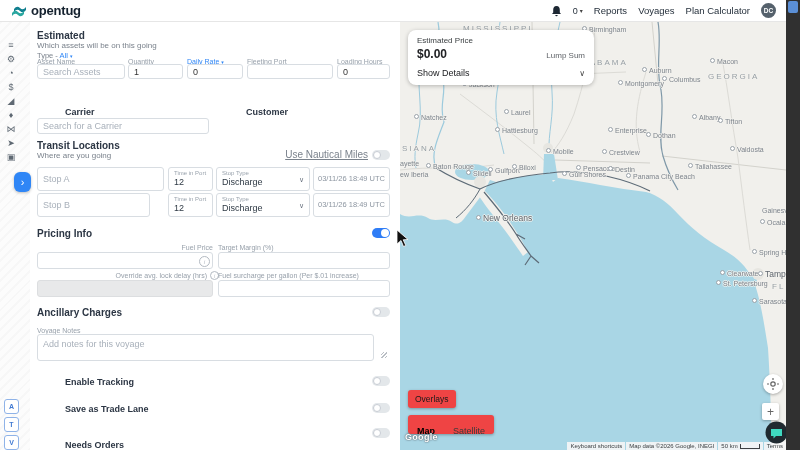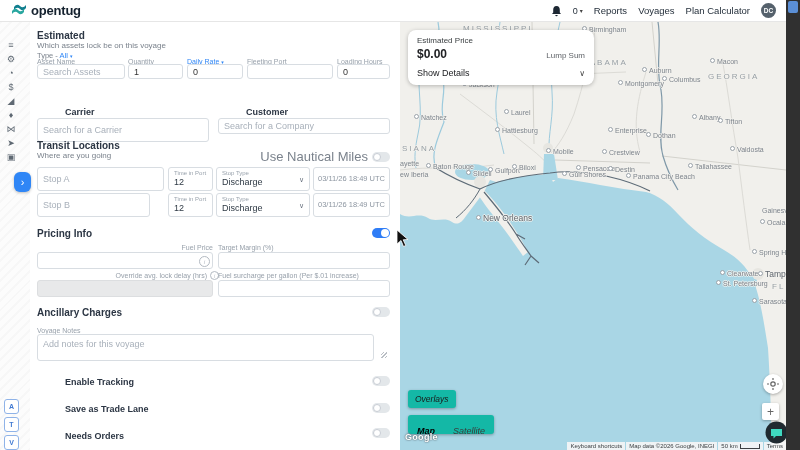--- a/index.html
+++ b/index.html
@@ -2,21 +2,21 @@
 <html><head>
 <meta charset="utf-8">
 <style>
   html,body{margin:0;padding:0;background:#fff;}
   #app{position:relative;width:800px;height:450px;overflow:hidden;
        font-family:"Liberation Sans","DejaVu Sans",sans-serif;background:#fff;}
   
   #hdr{position:absolute;left:0;top:0;width:786px;height:22px;background:#fff;
        border-bottom:1px solid #e6e6e6;display:flex;align-items:center;box-sizing:border-box;
        padding:0 10px 0 12px;z-index:20;}
-  .brand{display:flex;align-items:flex-start;gap:4px;font-size:13px;font-weight:800;color:#14212e;letter-spacing:-.2px;}
+  .brand{display:flex;align-items:flex-end;gap:4px;font-size:13px;font-weight:800;color:#14212e;letter-spacing:-.2px;}
   .hdr-right{margin-left:auto;display:flex;align-items:center;gap:11px;font-size:9.5px;color:#1f2a36;}
   .hdr-right a{color:#1f2a36;text-decoration:none;}
   .notif{display:flex;align-items:center;gap:2px;font-size:9px;color:#1f2a36;}
   .caret{font-style:normal;font-size:6px;color:#444;}
   .avatar{width:15px;height:15px;border-radius:50%;background:#55616c;color:#fff;
           font-size:6.5px;font-weight:700;display:flex;align-items:center;justify-content:center;}
   
   #sb{position:absolute;left:0;top:22px;width:30px;height:428px;background:#fcfcfc;
       background-image:repeating-linear-gradient(135deg,rgba(0,0,0,.02) 0 2px,transparent 2px 7px);z-index:15;}
   .sb-icons{display:flex;flex-direction:column;align-items:center;padding-top:16px;width:22px;}
@@ -69,22 +69,22 @@
   .maplabel.citylg{font-size:8.5px;color:#5f666e;}
   .price-card{position:absolute;left:8px;top:8px;width:168px;background:#fff;border-radius:8px;
        box-shadow:0 1px 4px rgba(0,0,0,.25);padding:6px 9px 7px;z-index:6;}
   .pc-title{font-size:8px;color:#3c4043;}
   .pc-row{display:flex;align-items:baseline;justify-content:space-between;margin-top:2px;}
   .pc-amount{font-size:12px;font-weight:700;color:#202124;}
   .pc-mode{font-size:8px;color:#5f6368;}
   .pc-details{display:flex;align-items:center;justify-content:space-between;margin-top:7px;
        font-size:9px;color:#202124;}
   .pc-details .chevd{font-size:8px;color:#444;}
-  .mbtn{position:absolute;background:#14b8a6;border-radius:3px;box-shadow:0 1px 3px rgba(0,0,0,.3);
-       font-size:8.5px;color:#1a1a1a;z-index:6;cursor:pointer;font-style:italic;}
+  .mbtn{position:absolute;background:#ef4444;border-radius:3px;box-shadow:0 1px 3px rgba(0,0,0,.3);
+       font-size:8.5px;color:#1a1a1a;z-index:6;cursor:pointer;}
   #overlaysBtn{left:8px;top:368px;padding:4px 7px;}
   #maptype{left:8px;top:393px;display:flex;align-items:stretch;height:19px;}
   #maptype span{display:flex;align-items:center;padding:16px 9px;font-size:9px;}
   #maptype .sel{font-weight:700;color:#000;}
   #maptype .uns{color:#3a3a3a;}
   #googleLogo{position:absolute;left:5px;bottom:8px;font-size:9px;font-weight:700;color:#fff;
        letter-spacing:.3px;text-shadow:0 0 2px rgba(80,90,95,.9),0 0 1px rgba(80,90,95,.9);z-index:6;}
   .attrib{position:absolute;right:0;bottom:0;display:flex;gap:1px;z-index:6;font-size:6px;color:#3c4043;}
   .attrib>span{background:rgba(246,246,246,.9);padding:1px 3px;display:flex;align-items:center;gap:2px;}
   .bracket{display:inline-block;width:18px;height:4px;border:1px solid #3c4043;border-top:none;}
@@ -146,21 +146,21 @@
     <div class="sb-dev">
       <b>A</b>
       <b>T</b>
       <b>V</b>
     </div>
   </aside>
 
   <main id="form">
 
     <div class="abs sec-title" style="left:7px;top:8px;">Estimated</div>
-    <div class="abs sec-sub" style="left:7px;top:19px;">Which assets lock be on this voyage</div>
+    <div class="abs sec-sub" style="left:7px;top:19px;">Which assets will be on this going</div>
     <div class="abs" style="left:7px;top:29px;font-size:7.5px;color:#7a828c;">
       <span>Type -</span>
       <span class="link">All</span>
       <span class="link" style="font-size:5px;">▾</span>
     </div>
     <div class="abs flabel" style="left:7px;top:36px;">Asset Name</div>
     <div class="abs flabel" style="left:98px;top:36px;">Quantity</div>
     <div class="abs flabel link" style="left:157px;top:36px;">
       <span>Daily Rate</span>
       <span style="font-size:5px;">▾</span>
@@ -168,27 +168,26 @@
     <div class="abs flabel" style="left:217px;top:36px;">Fleeting Port</div>
     <div class="abs flabel" style="left:307px;top:36px;">Loading Hours</div>
     <input class="abs inp" style="left: 7px; top: 42px; width: 88px; height: 15px;" placeholder="Search Assets">
     <input class="abs inp" style="left: 98px; top: 42px; width: 55px; height: 15px;" value="1">
     <input class="abs inp" style="left: 157px; top: 42px; width: 56px; height: 15px;" value="0">
     <input class="abs inp" style="left: 217px; top: 42px; width: 86px; height: 15px;" value="">
     <input class="abs inp" style="left: 307px; top: 42px; width: 53px; height: 15px;" value="0">
 
     <div class="abs trow-label" style="left:7px;top:85px;">Carrier</div>
     <div class="abs trow-label" style="left:188px;top:85px;">Customer</div>
-    <input class="abs inp" style="left: 7px; top: 96px; width: 172px; height: 24px;" placeholder="Search for a Carrier">
-    <input class="abs inp" style="left: 188px; top: 96px; width: 172px; height: 16px;" placeholder="Search for a Company">
+    <input class="abs inp" style="left: 7px; top: 96px; width: 172px; height: 16px;" placeholder="Search for a Carrier">
 
     <div class="abs sec-title" style="left:7px;top:118px;">Transit Locations</div>
     <div class="abs sec-sub" style="left:7px;top:129px;">Where are you going</div>
     <div class="abs" style="right:10px;top:127px;display:flex;align-items:center;gap:4px;">
-      <span style="font-size:13px;color:#7a828c;">Use Nautical Miles</span>
+      <span style="font-size:10px;color:#7a828c;text-decoration:underline;">Use Nautical Miles</span>
       <span class="toggle">
           <i class="knob"></i>
         </span>
     </div>
 
     <input class="abs inp" style="left: 7px; top: 145px; width: 127px; height: 24px;" placeholder="Stop A">
     <div class="abs box" style="left:138px;top:145px;width:45px;height:24px;">
       <div class="bl">Time in Port</div>
       <div class="bv">12</div>
     </div>
@@ -237,21 +236,21 @@
     </div>
 
     <div class="abs trow-label" style="left:7px;top:355px;">Enable Tracking</div>
     <span class="abs toggle" style="right:10px;top:354px;">
         <i class="knob"></i>
       </span>
     <div class="abs trow-label" style="left:7px;top:382px;">Save as Trade Lane</div>
     <span class="abs toggle" style="right:10px;top:381px;">
         <i class="knob"></i>
       </span>
-    <div class="abs trow-label" style="left:7px;top:409px;">Needs Orders</div>
+    <div class="abs trow-label" style="left:7px;top:418px;">Needs Orders</div>
     <span class="abs toggle" style="right:10px;top:406px;">
         <i class="knob"></i>
       </span>
   </main>
 
   <section id="map">
     <svg class="base" width="386" height="428" viewBox="0 0 386 428">
       <rect x="0" y="0" width="386" height="428" fill="#f1f0ec"></rect>
 
       <path d="M132,0 L134,122" stroke="#d3d2cc" stroke-width="1" fill="none"></path>

